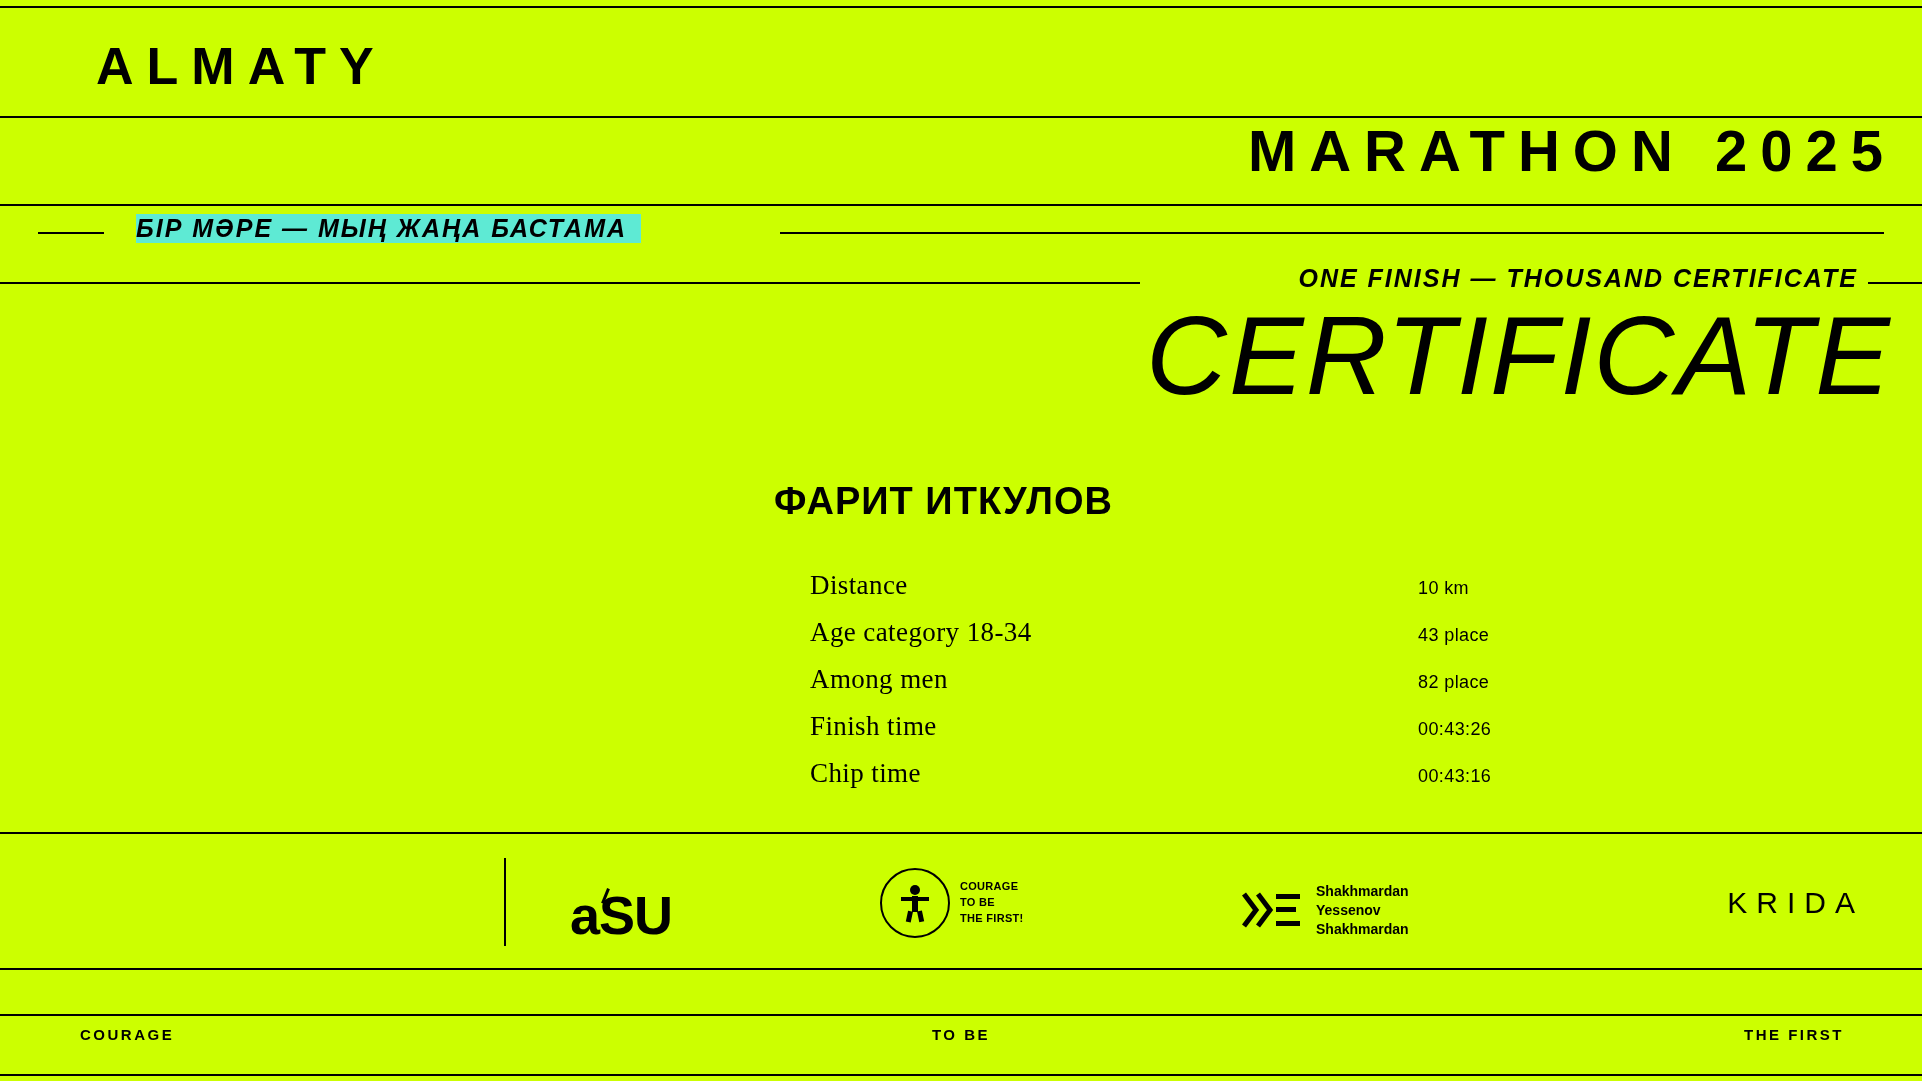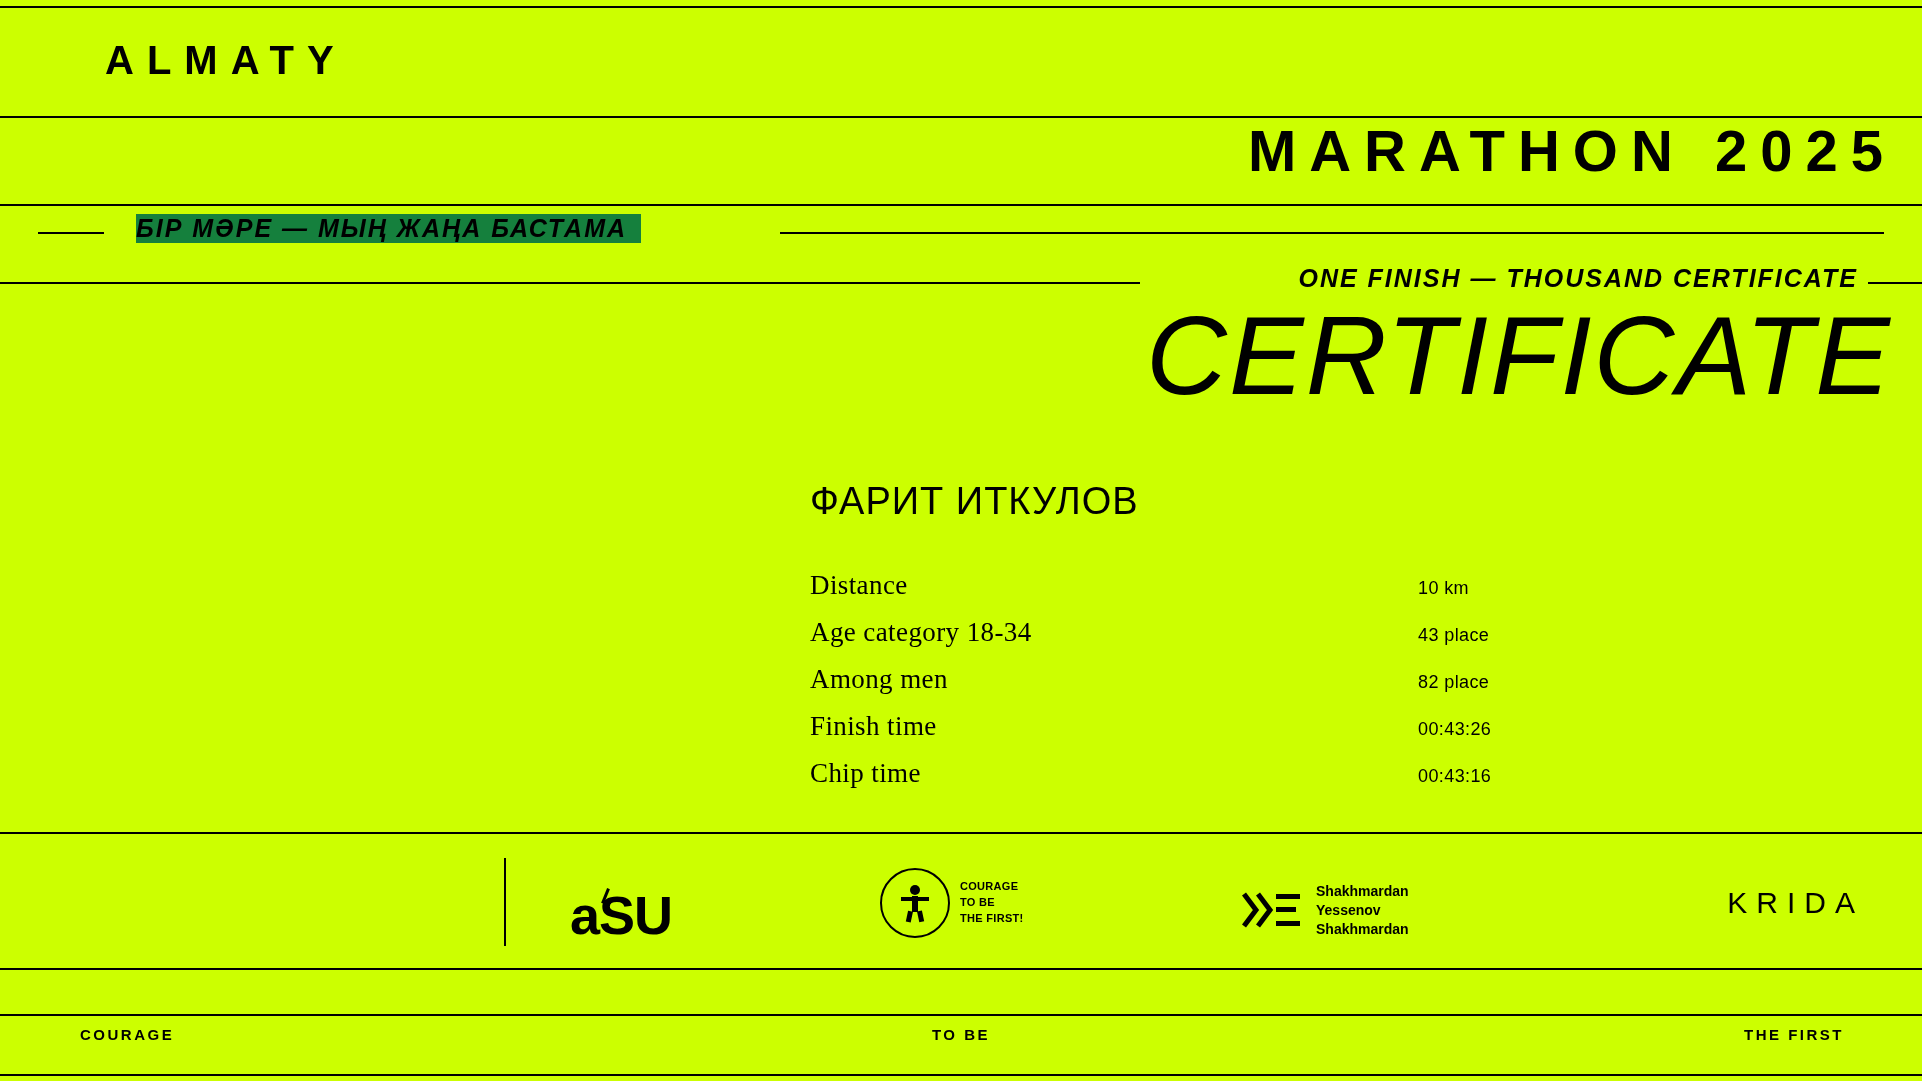--- a/index.html
+++ b/index.html
@@ -31,22 +31,22 @@
   }
 
   
   .line-top      { top: 6px; }
   .line-under-almaty { top: 116px; }
   .line-under-marathon { top: 204px; }
 
   .almaty {
     position: absolute;
     top: 40px;
-    left: 105px;
-    font-size: 40px;
+    left: 96px;
+    font-size: 52px;
     font-weight: 700;
     letter-spacing: 13px;
     line-height: 1;
   }
   .marathon {
     position: absolute;
     top: 122px;
     right: 26px;
     font-size: 58px;
     font-weight: 700;
@@ -54,21 +54,21 @@
     line-height: 1;
   }
   .slogan-kz {
     position: absolute;
     top: 214px;
     left: 136px;
     font-size: 25px;
     font-weight: 700;
     font-style: italic;
     letter-spacing: 2px;
-    background: #15803d;
+    background: #5eead4;
     padding: 0 14px 0 0;
     z-index: 3;
   }
   .slogan-en {
     position: absolute;
     top: 264px;
     right: 54px;
     font-size: 25px;
     font-weight: 700;
     font-style: italic;
@@ -92,23 +92,23 @@
     font-weight: 400;
     letter-spacing: 2px;
     line-height: 1;
     font-style: italic;
   }
 
   
   .athlete {
     position: absolute;
     top: 480px;
-    left: 810px;
+    left: 774px;
     font-size: 38px;
-    font-weight: 400;
+    font-weight: 700;
     letter-spacing: 1px;
   }
   .results {
     position: absolute;
     top: 570px;
     left: 810px;
     width: 790px;
   }
   .result-row {
     display: flex;

